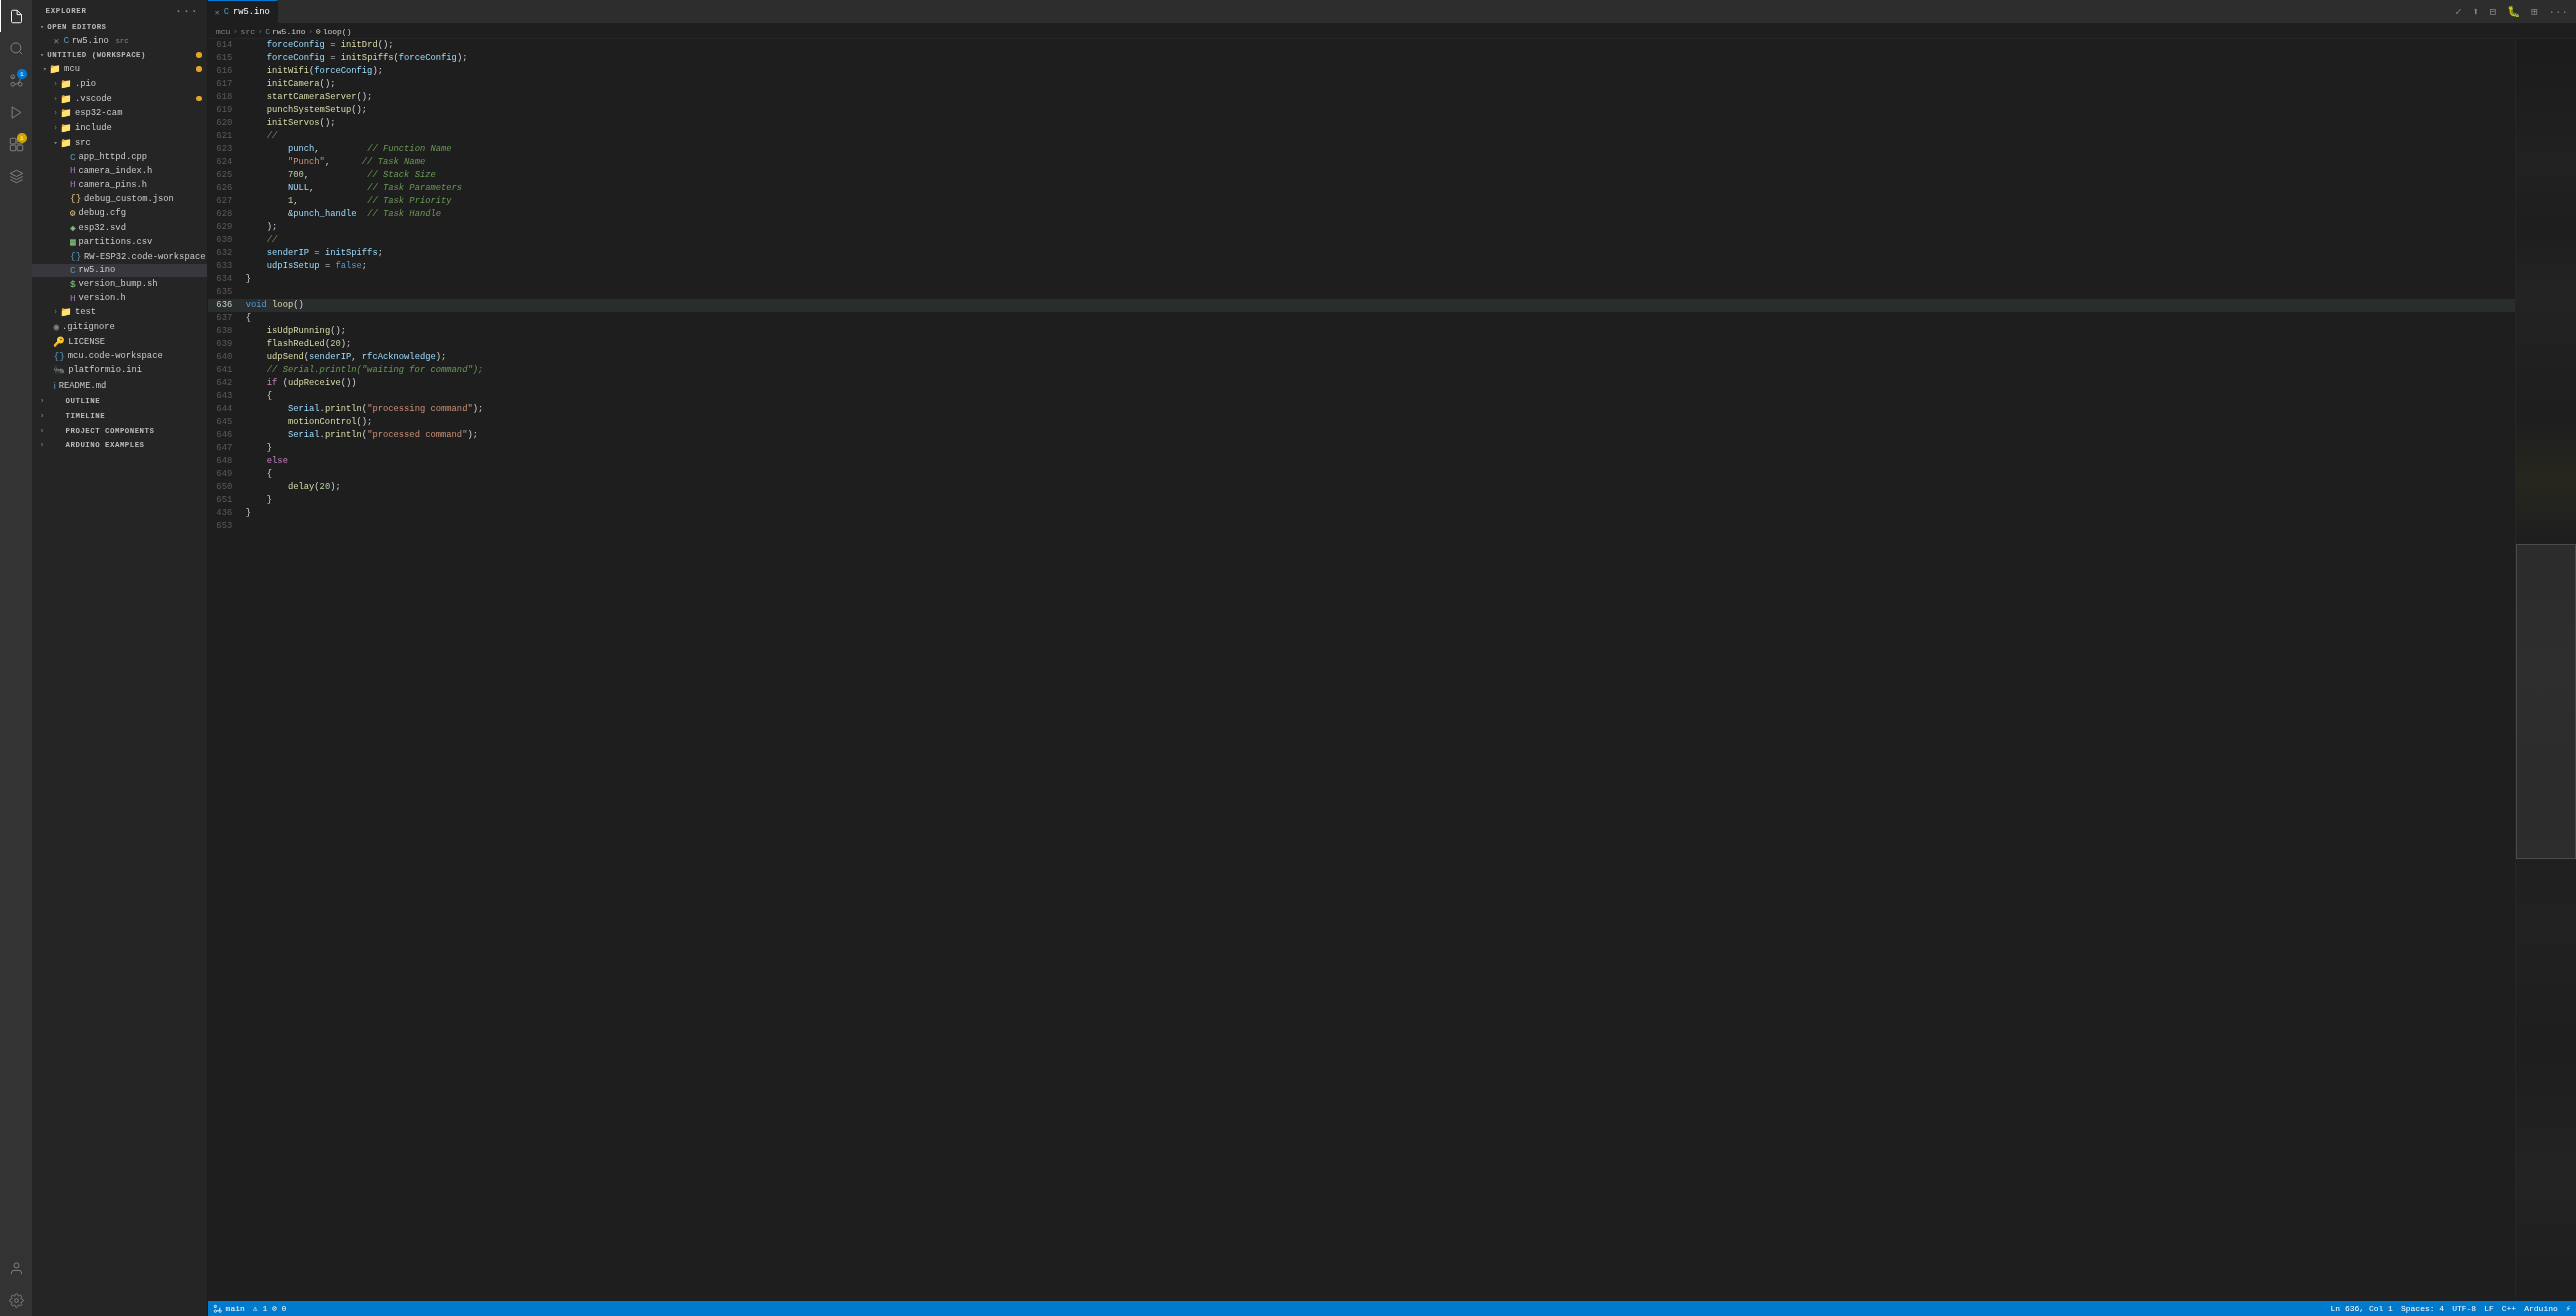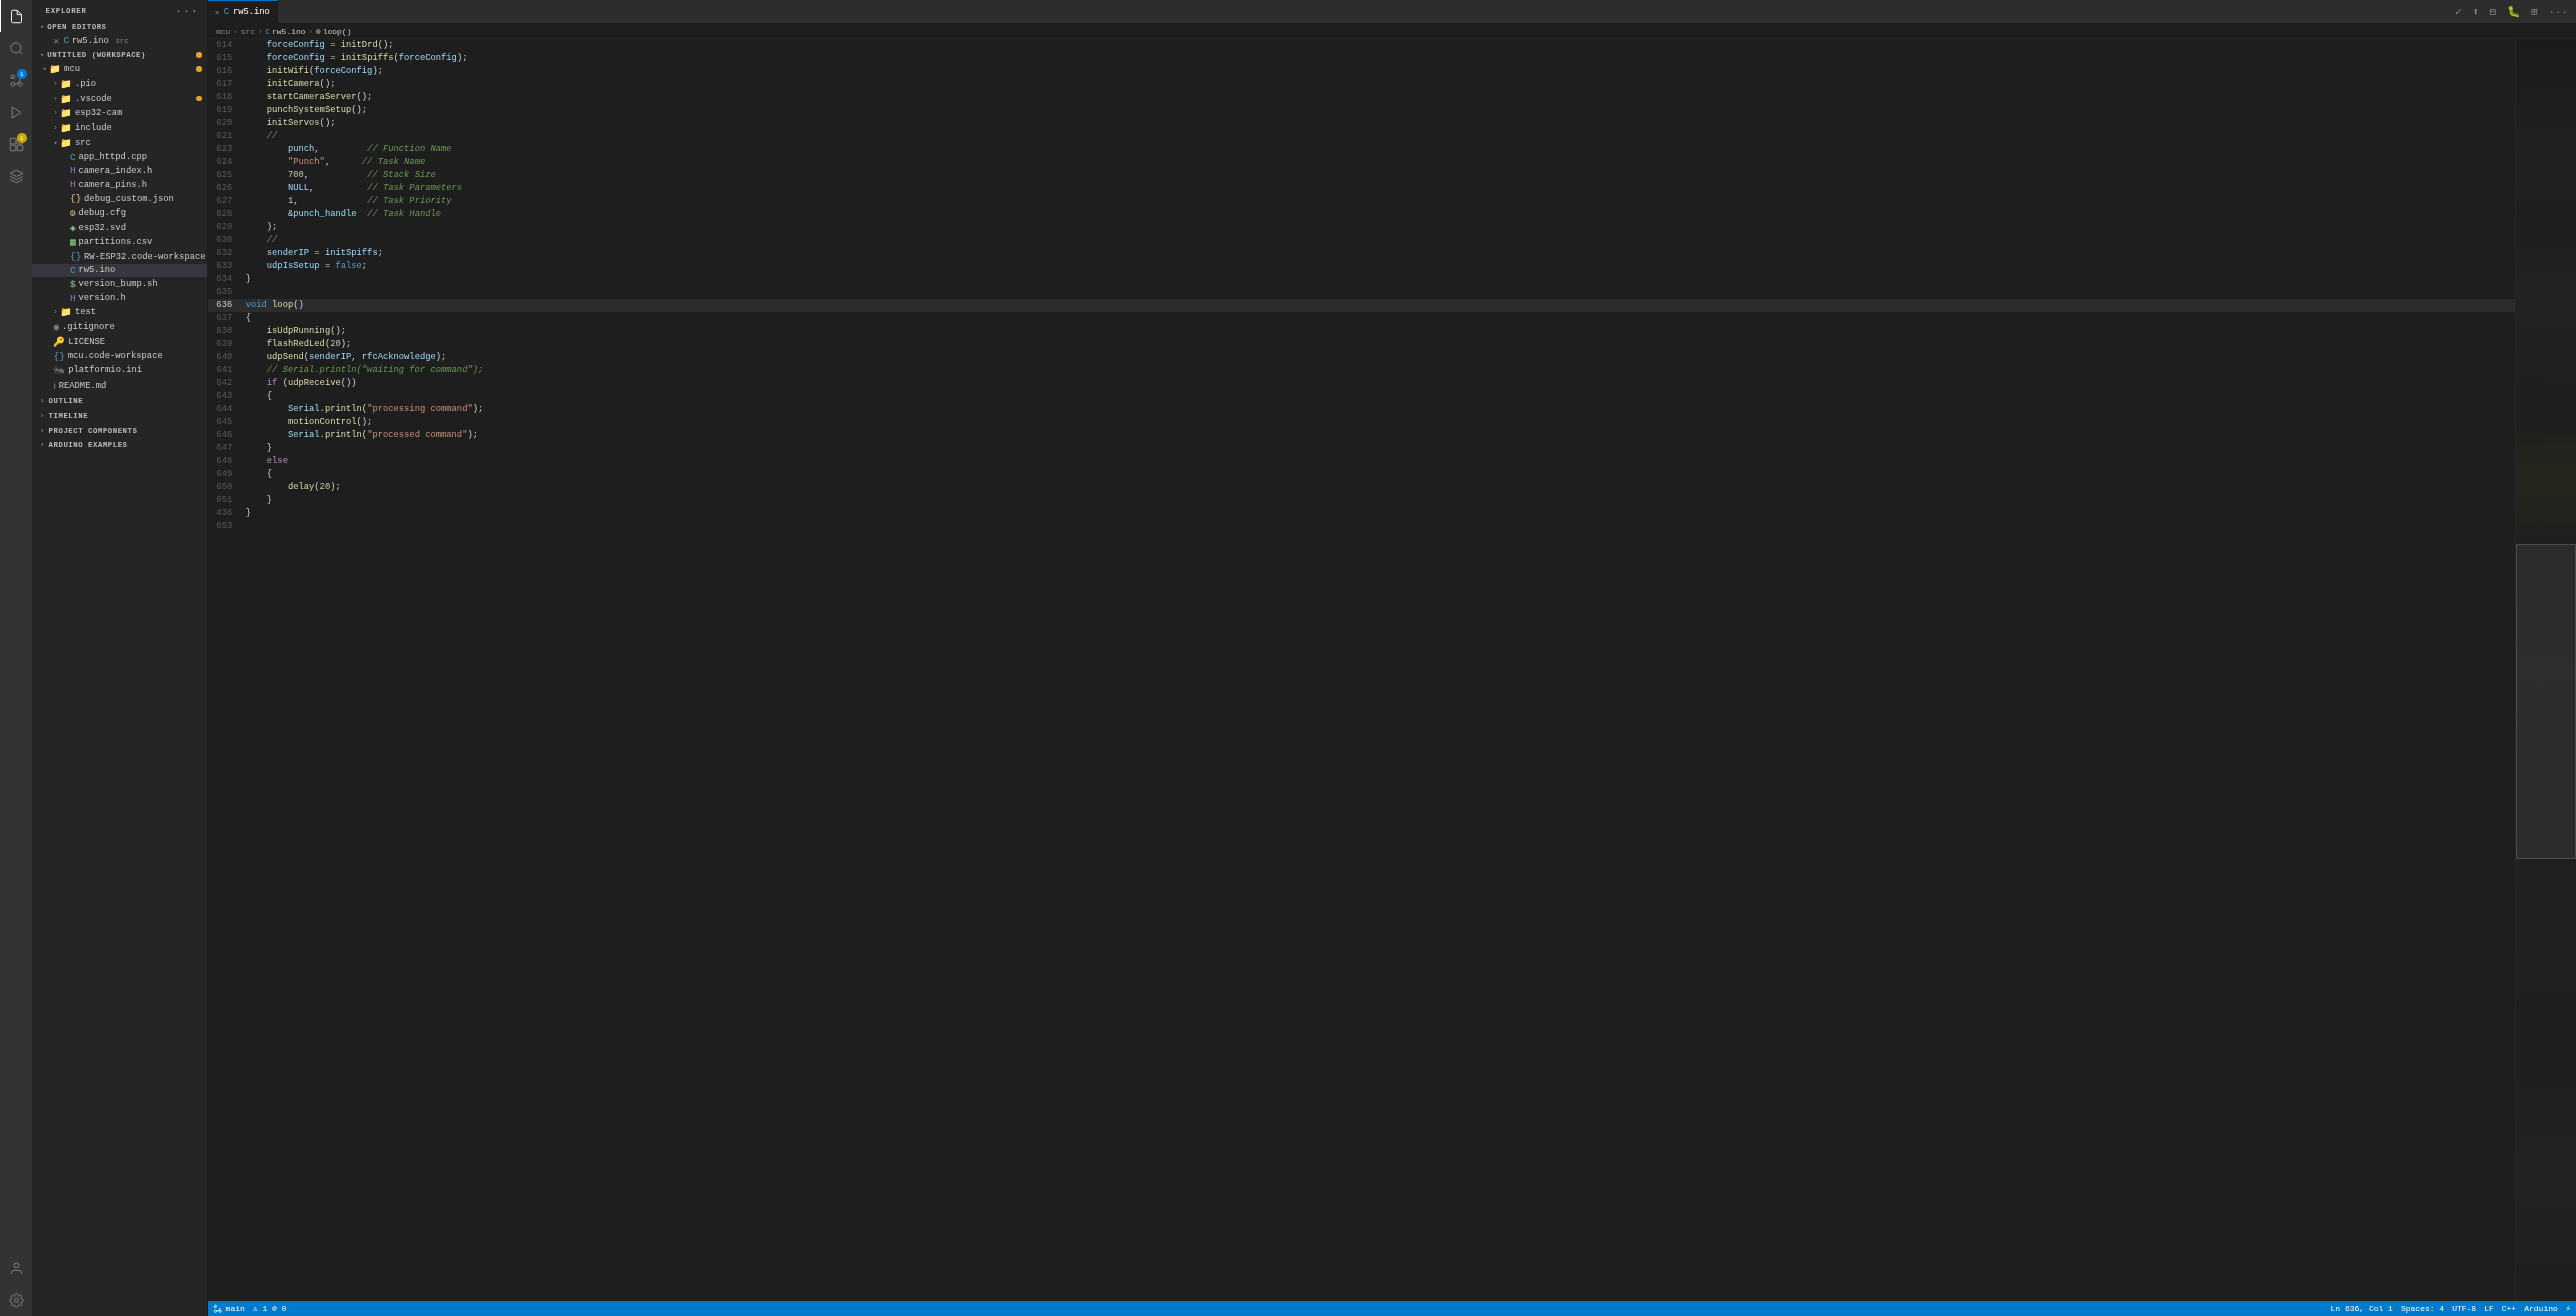--- a/index.html
+++ b/index.html
@@ -221,21 +221,21 @@
     .bottom-section-header {
       padding: 3.4px 8px;
       font-size: 7.4px;
       font-weight: 700;
       color: #bbbbbb;
       text-transform: uppercase;
       letter-spacing: 0.5px;
       cursor: pointer;
       display: flex;
       align-items: center;
-      gap: 4px;
+      gap: 21px;
       user-select: none;
     }
 
     
     .minimap {
       width: 61px;
       background: #1e1e1e;
       flex-shrink: 0;
       border-left: 0.7px solid #252526;
       overflow: hidden;

